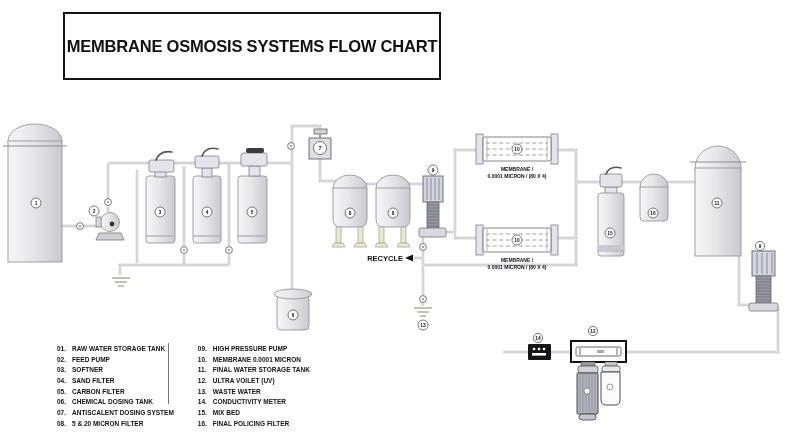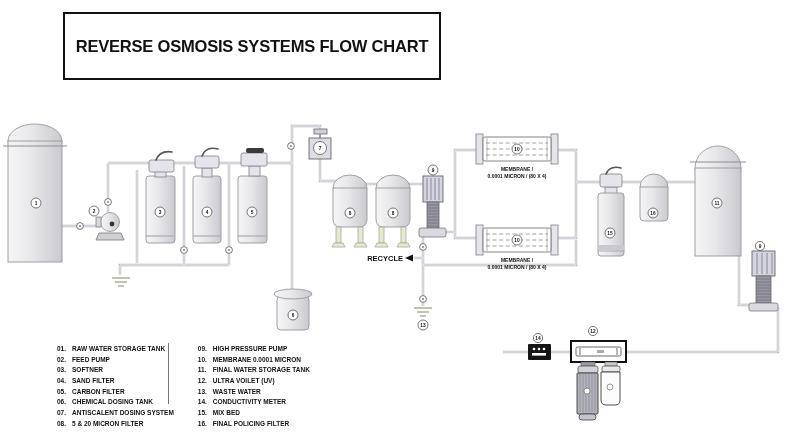--- a/index.html
+++ b/index.html
@@ -28,21 +28,21 @@
   .lrow .n{width:15px;font-size:6.5px;font-weight:bold;flex:none;}
   .lrow .t{font-size:6.5px;font-weight:bold;white-space:nowrap;}
   .legend-divider{position:absolute;left:168px;top:343px;width:1px;height:61px;background:#777;}
 </style>
 </head>
 <body>
 
 <div class="stage">
 
   <div class="title-box">
-    <span>REVERSE OSMOSIS SYSTEMS FLOW CHART</span>
+    <span>MEMBRANE OSMOSIS SYSTEMS FLOW CHART</span>
   </div>
 
   <svg width="800" height="438" viewBox="0 0 800 438">
     <defs>
       <linearGradient id="gv" x1="0" y1="0" x2="1" y2="0">
         <stop offset="0" stop-color="#f6f6f7"></stop>
         <stop offset="0.45" stop-color="#e7e7ea"></stop>
         <stop offset="1" stop-color="#c9c9cf"></stop>
       </linearGradient>
     </defs>

